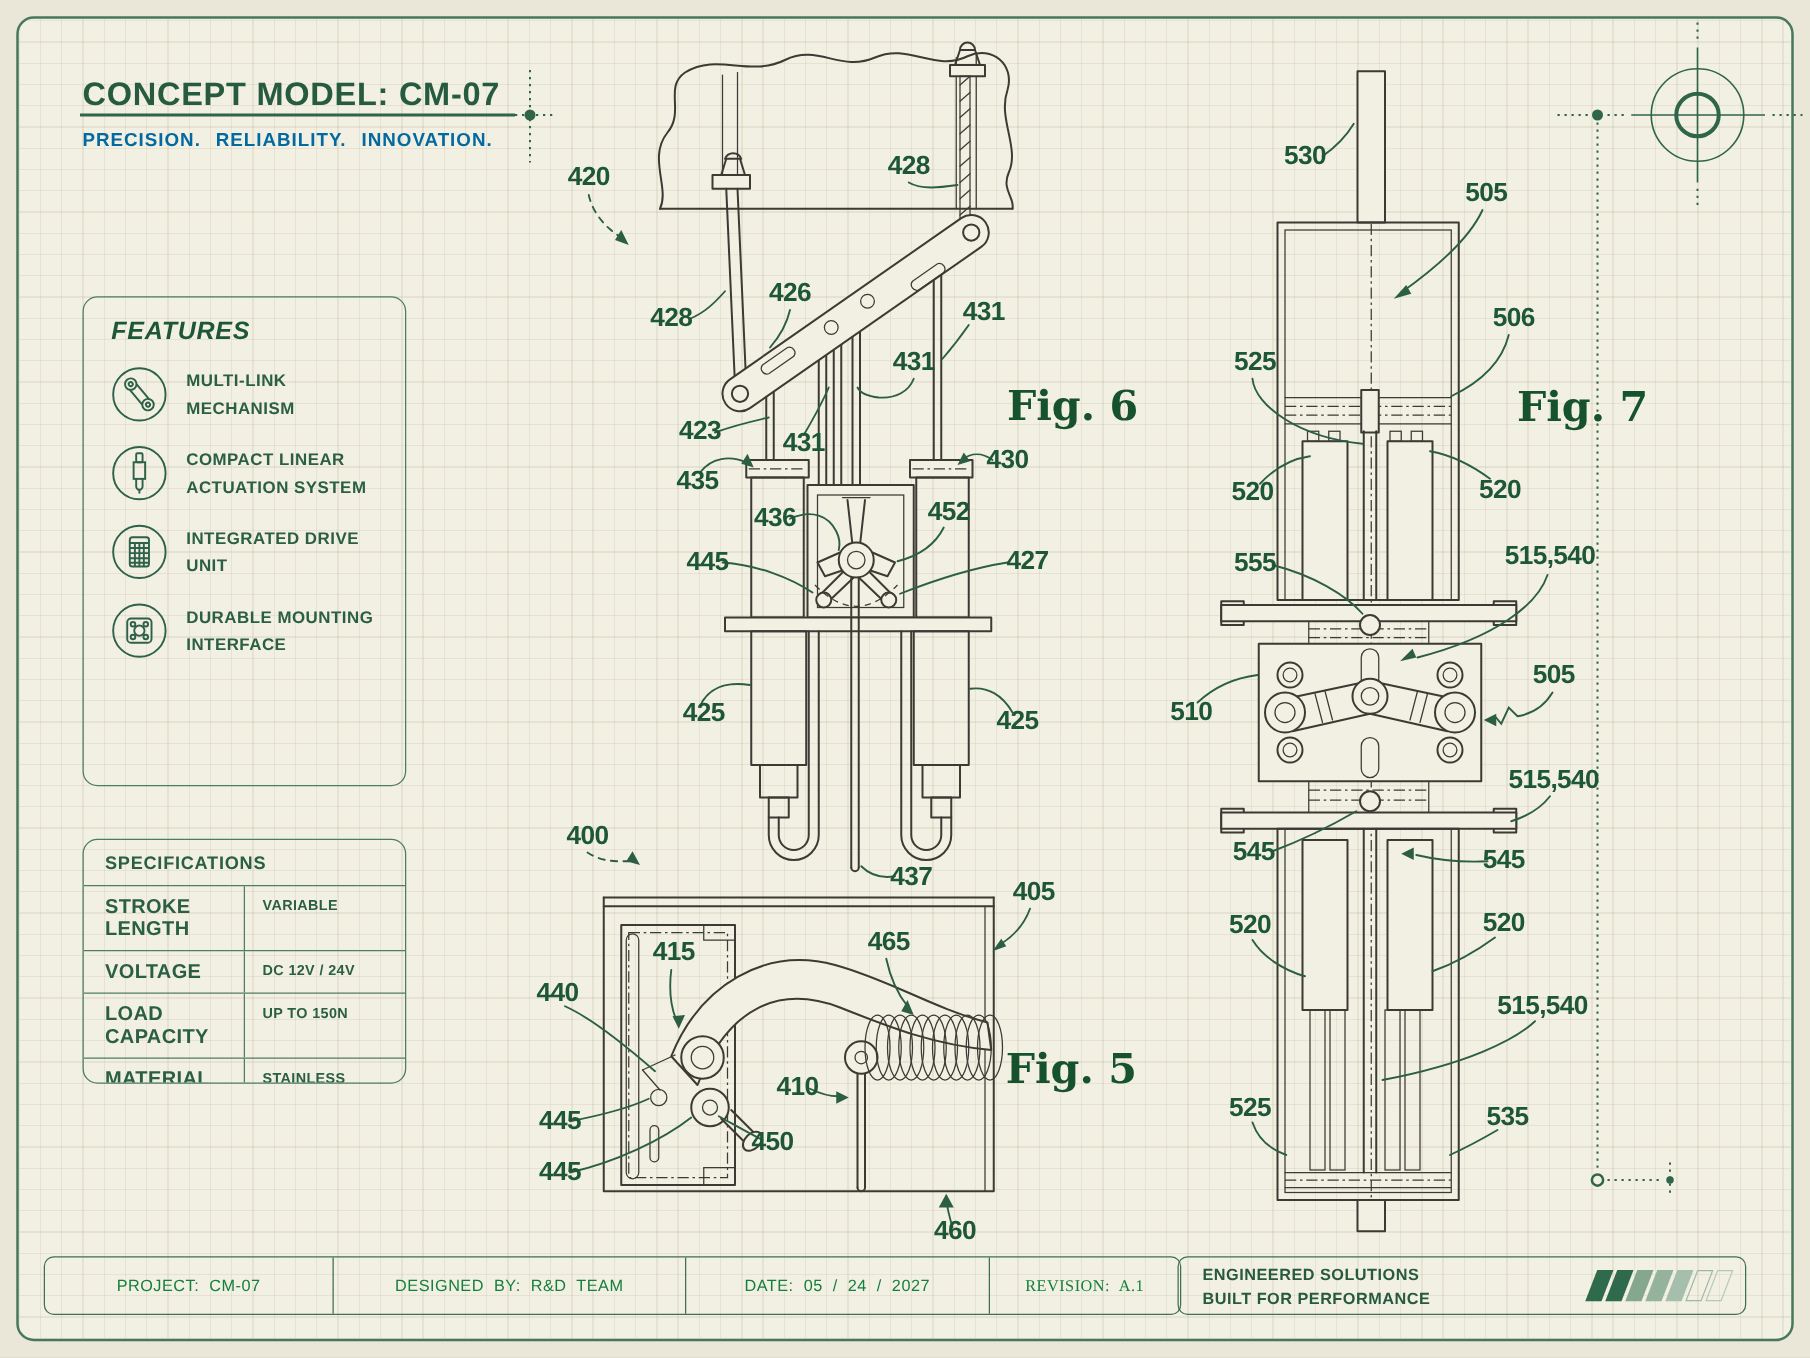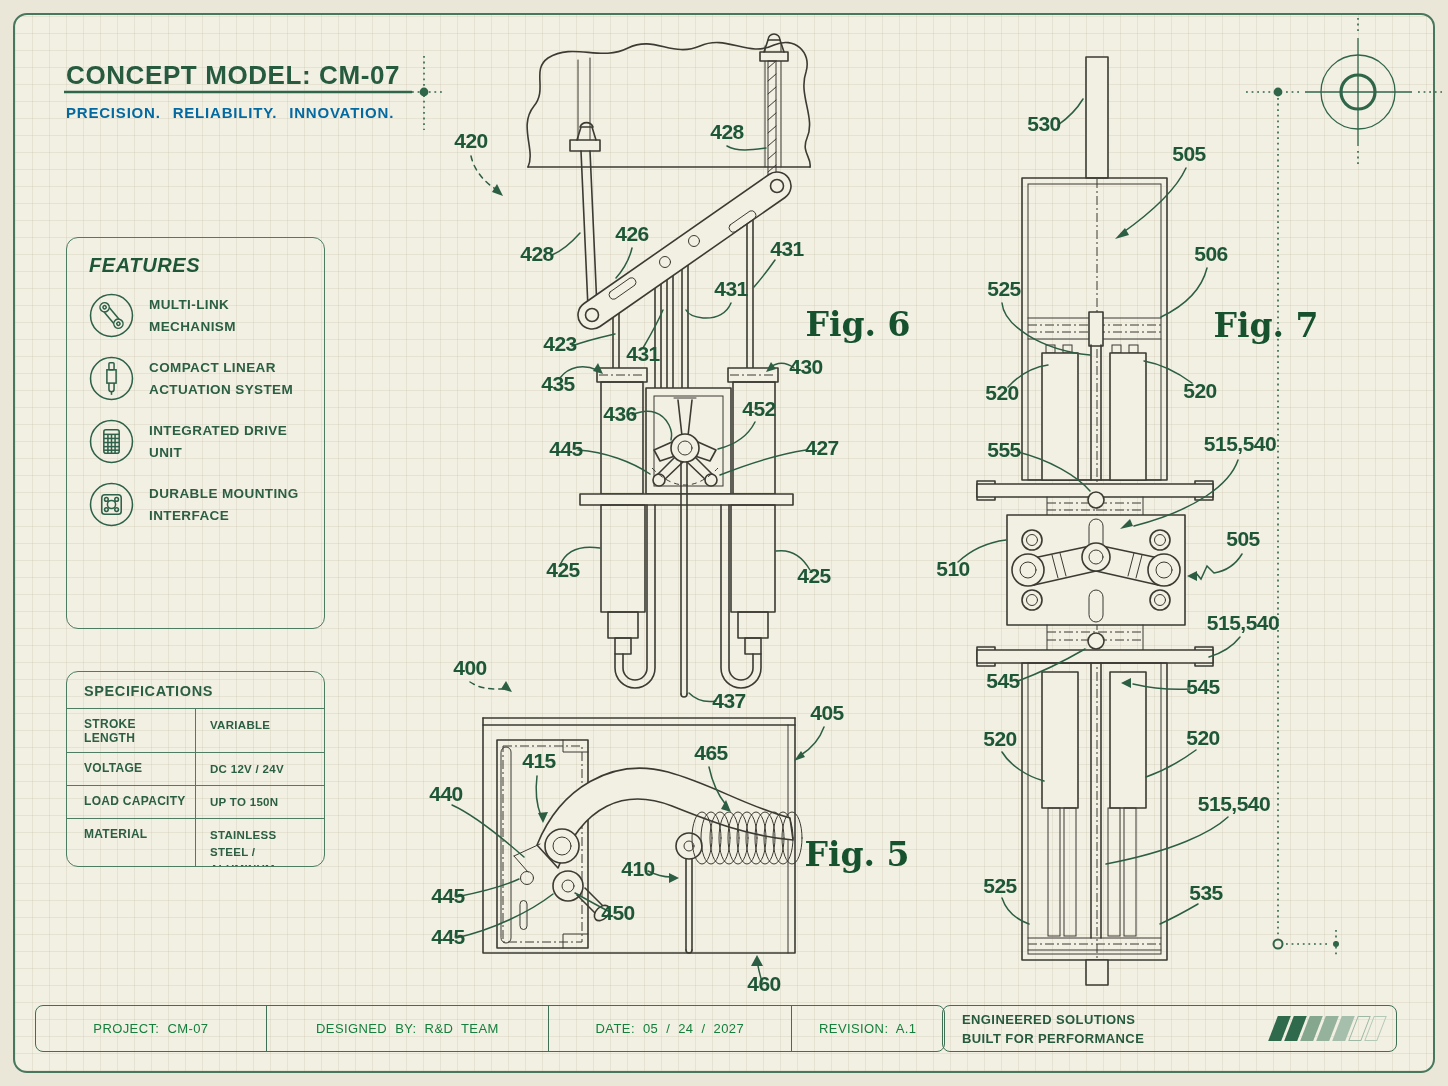--- a/index.html
+++ b/index.html
@@ -39,31 +39,31 @@
   .feat-head{font-size:20px;font-weight:bold;font-style:italic;color:#1d5737;letter-spacing:0.6px;margin-bottom:16px;}
   .feat-item{display:flex;align-items:center;gap:15px;margin-bottom:18px;}
   .feat-icon{width:45px;height:45px;flex:0 0 45px;}
   .feat-icon svg{width:45px;height:45px;display:block;}
   .feat-icon *{stroke:#2e6149;fill:none;stroke-width:1.5;}
   .feat-text{font-size:13.5px;font-weight:bold;letter-spacing:0.4px;line-height:22px;}
 
   .specs{left:66px;top:671px;width:259px;height:196px;overflow:hidden;}
   .spec-head{font-size:14.5px;font-weight:bold;letter-spacing:0.6px;padding:11px 0 9px 17px;}
   .spec-row{display:flex;border-top:1.4px solid #4f7d63;align-items:stretch;}
-  .spec-label{width:128px;box-sizing:border-box;padding:8px 6px 7px 17px;font-size:12px;font-weight:bold;letter-spacing:0.3px;}
+  .spec-label{width:128px;box-sizing:border-box;padding:8px 6px 7px 17px;font-size:16px;font-weight:bold;letter-spacing:0.3px;}
   .spec-value{flex:1;box-sizing:border-box;padding:8px 8px 7px 14px;border-left:1.4px solid #4f7d63;
               font-size:11.5px;font-weight:bold;letter-spacing:0.3px;line-height:17px;}
 
   
   .footer-left{position:absolute;left:35px;top:1005px;width:910px;height:47px;border:1.6px solid #3f6f55;
                border-radius:8px;box-sizing:border-box;display:flex;background:transparent;}
   .foot-cell{display:flex;align-items:center;justify-content:center;font-size:13px;color:#15803d;
              letter-spacing:0.4px;word-spacing:4px;box-sizing:border-box;}
   .foot-cell + .foot-cell{border-left:1.6px solid #3f6f55;}
-  .fc1{width:25.3%;} .fc2{width:31.1%;} .fc3{width:26.7%;} .fc4{width:16.9%;}
+  .fc1{width:25.3%;} .fc2{width:31.1%;} .fc3{width:26.7%;} .fc4{width:16.9%;font-family:Liberation Serif, serif;}
   .footer-right{position:absolute;left:942px;top:1005px;width:455px;height:47px;border:1.6px solid #3f6f55;
                 border-radius:8px;box-sizing:border-box;display:flex;align-items:center;justify-content:space-between;
                 padding:0 14px 0 19px;}
   .brand-text{font-size:13px;font-weight:bold;color:#265a3e;letter-spacing:0.4px;line-height:19px;}
   .brand-logo{display:flex;gap:3px;}
   .brand-logo i{display:block;width:13px;height:25px;transform:skewX(-21deg);}
   .b1,.b2{background:#2e6a4b;} .b3{background:#84a78e;} .b4{background:#94b29c;} .b5{background:#a6bfac;}
   .b6{background:transparent;border:1.5px solid #9db8a4;box-sizing:border-box;}
   .b7{background:transparent;border:1.5px solid #b3c9b8;box-sizing:border-box;}
 </style>

